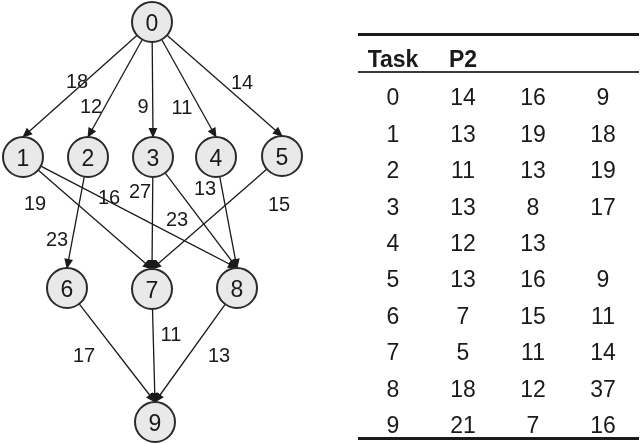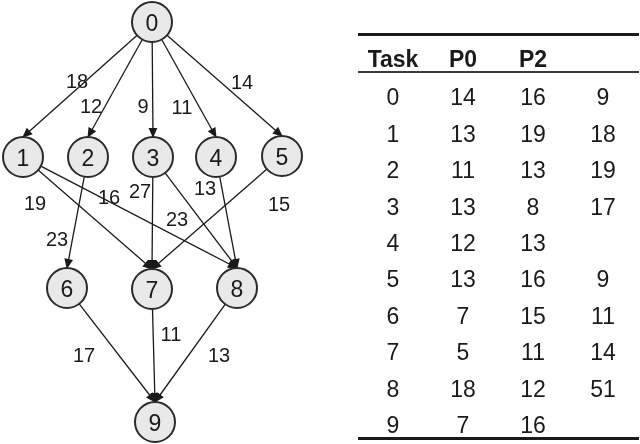--- a/index.html
+++ b/index.html
@@ -140,21 +140,20 @@
         <text x="84" y="355" text-anchor="middle" dominant-baseline="central" font-size="20" fill="#1a1a1a">17</text>
         <text x="171" y="334" text-anchor="middle" dominant-baseline="central" font-size="20" fill="#1a1a1a">11</text>
         <text x="219" y="355" text-anchor="middle" dominant-baseline="central" font-size="20" fill="#1a1a1a">13</text>
       </g>
   </svg>
 
   <div class="cost-table">
     <div class="t-rule-thick"></div>
     <div class="t-row t-head" id="t-head">
         <div class="t-cell">Task</div>
-        <div class="t-cell">P0</div>
         <div class="t-cell">P2</div>
       </div>
     <div class="t-rule-thin"></div>
     <div id="t-body">
         <div class="t-row">
           <div class="t-cell">0</div>
           <div class="t-cell">14</div>
           <div class="t-cell">16</div>
           <div class="t-cell">9</div>
         </div>
@@ -196,24 +195,25 @@
         <div class="t-row">
           <div class="t-cell">7</div>
           <div class="t-cell">5</div>
           <div class="t-cell">11</div>
           <div class="t-cell">14</div>
         </div>
         <div class="t-row">
           <div class="t-cell">8</div>
           <div class="t-cell">18</div>
           <div class="t-cell">12</div>
-          <div class="t-cell">51</div>
+          <div class="t-cell">37</div>
         </div>
         <div class="t-row">
           <div class="t-cell">9</div>
+          <div class="t-cell">21</div>
           <div class="t-cell">7</div>
           <div class="t-cell">16</div>
         </div>
       </div>
     <div class="t-rule-thick"></div>
   </div>
 
 </div>
 
 </body></html>

